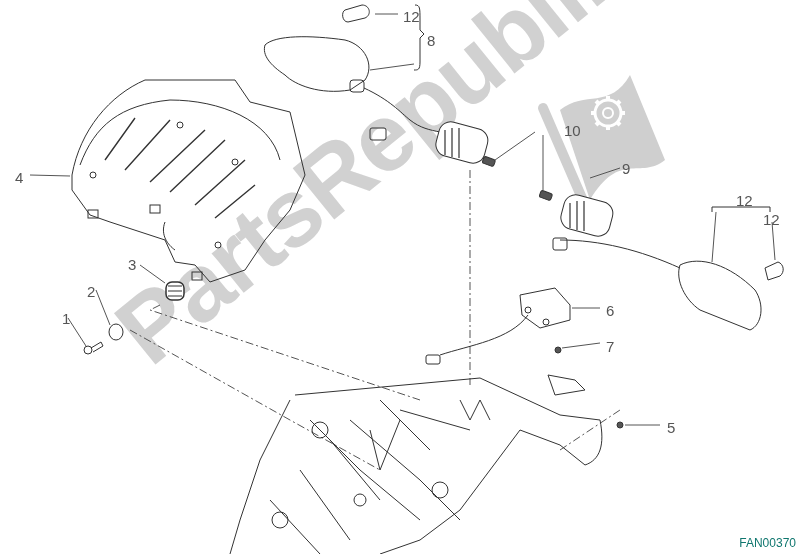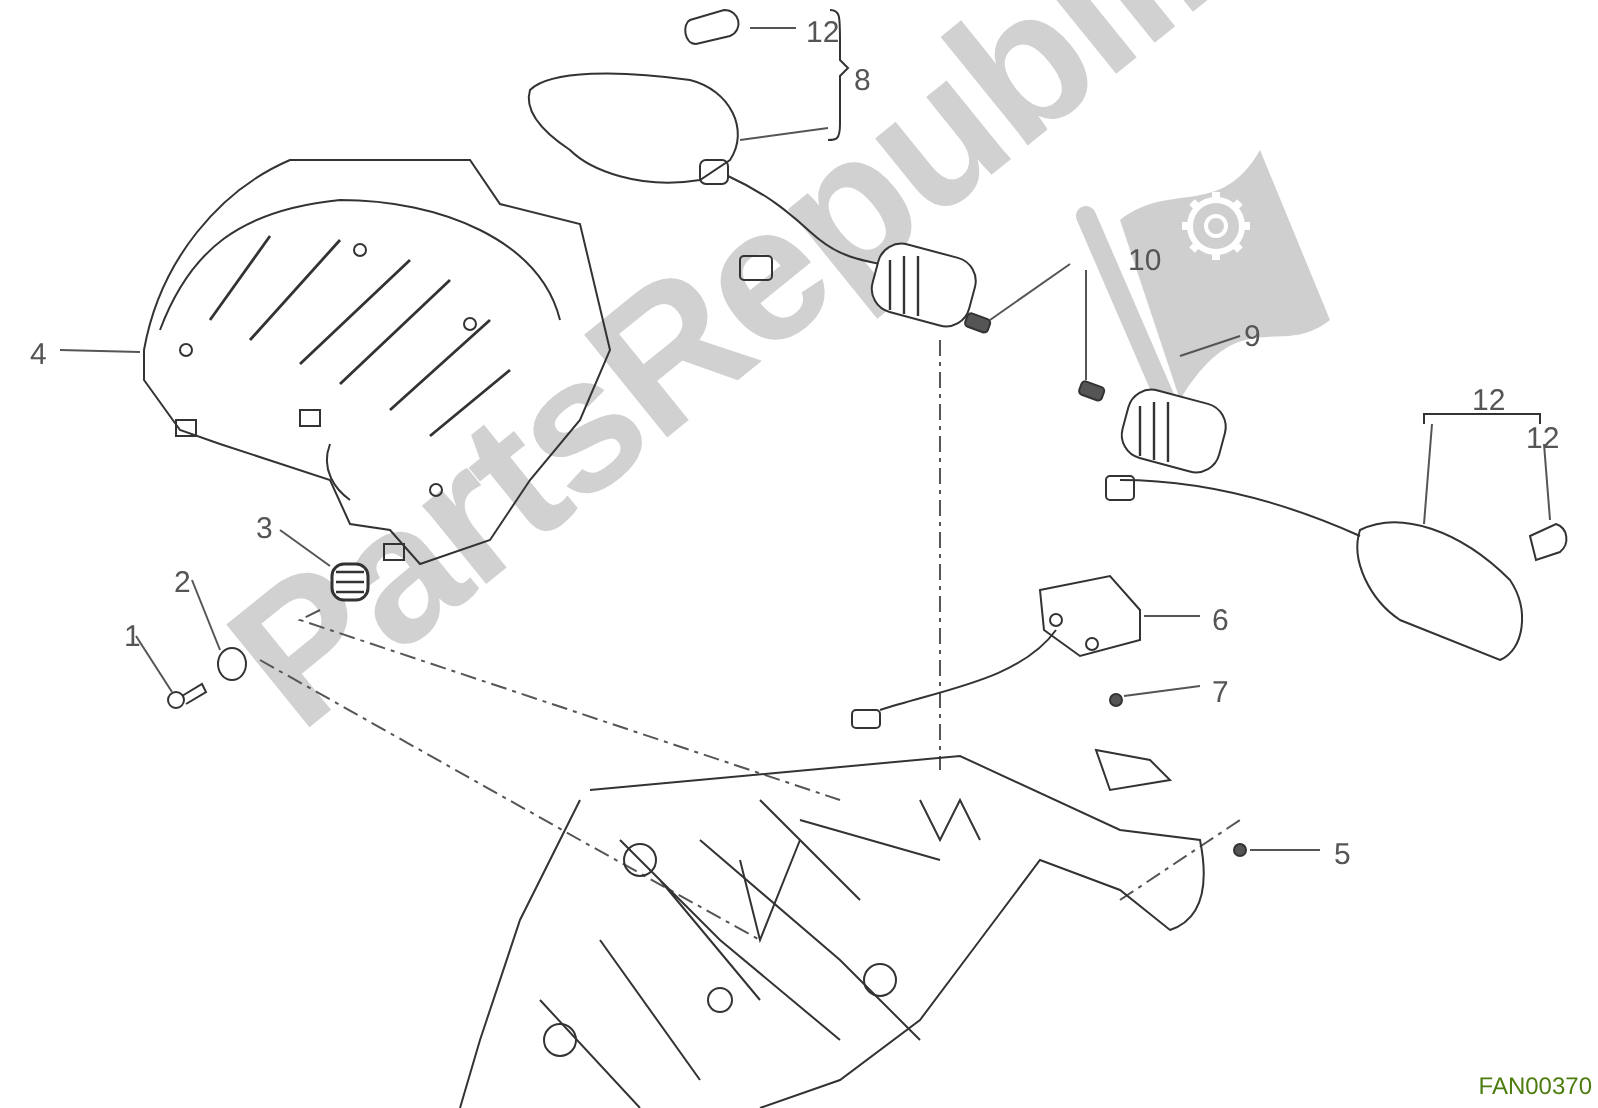--- a/index.html
+++ b/index.html
@@ -1,20 +1,20 @@
 <!DOCTYPE html>
 <html><head>
 <meta charset="utf-8">
 <style>
   html, body { margin: 0; padding: 0; background: #ffffff; }
   body { width: 799px; height: 554px; overflow: hidden; position: relative; font-family: "Liberation Sans", sans-serif; }
   #stage { position: absolute; left: 0; top: 0; width: 799px; height: 554px; }
   svg { position: absolute; left: 0; top: 0; }
   .callout { position: absolute; font-size: 15px; color: #555555; line-height: 1; font-family: "Liberation Sans", sans-serif; }
-  .code { position: absolute; right: 3px; bottom: 4px; font-size: 12px; color: #4d7c0f; font-family: "Liberation Sans", sans-serif; }
+  .code { position: absolute; right: 3px; bottom: 4px; font-size: 12px; color: #0f766e; font-family: "Liberation Sans", sans-serif; }
   .wm-text { position: absolute; left: 95px; top: 300px; font-size: 96px; font-weight: bold; color: #cfcfcf; transform: rotate(-39deg); transform-origin: left top; letter-spacing: -2px; white-space: nowrap; opacity: 0.95; font-family: "Liberation Sans", sans-serif; }
 </style>
 </head>
 <body>
 
 <div id="stage">
 
   <div class="wm-text">PartsRepublik</div>
 
   <svg width="799" height="554" viewBox="0 0 799 554">

